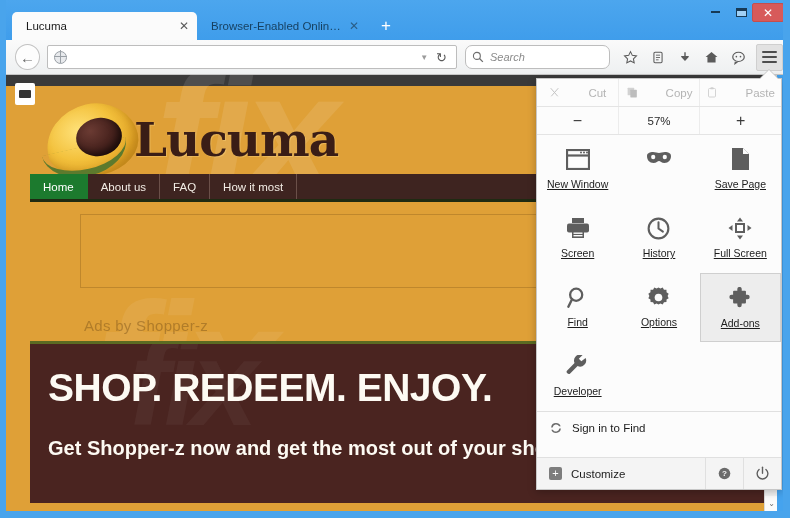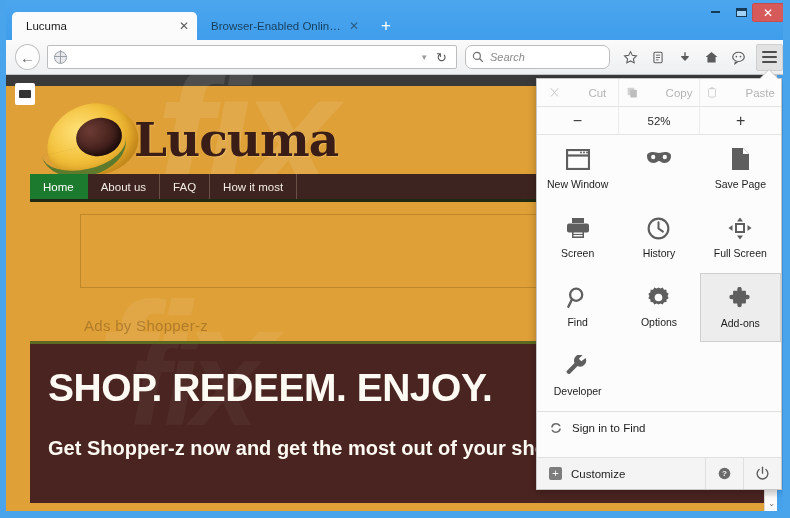--- a/index.html
+++ b/index.html
@@ -269,20 +269,21 @@
   .gcell{
     width:81.33px; height:69px;
     display:flex; flex-direction:column; align-items:center; justify-content:flex-start;
     padding-top:10px; cursor:default; position:relative;
   }
   .gcell.hl{ background:#ededed; border:1px solid #cfcfcf; }
   .gicon{ height:28px; display:flex; align-items:center; justify-content:center; color:#5e5e5e; }
   .glabel{
     margin-top:5px; font-size:10.5px; color:#1d1d1d; text-align:center; line-height:1.18;
     padding:0 3px;
+    text-decoration:underline;
   }
 
   #sync-row{
     height:33px; display:flex; align-items:center; padding-left:12px; gap:9px;
     border-top:1px solid #e0e0e0; background:#fcfcfc;
     font-size:11.5px; color:#1d1d1d;
   }
   #bottom-row{
     height:32px; display:flex; align-items:center; padding-left:12px; gap:9px;
     border-top:1px solid #e0e0e0; background:#f4f4f4;
@@ -450,21 +451,21 @@
           <rect x="9" y="1.6" width="6" height="4" rx="1" fill="#cfcfcf"></rect>
         </svg>
         <span>Paste</span>
       </div>
     </div>
 
     <div id="zoom-row">
       <div class="zoom-cell">
         <span class="zoom-sign">−</span>
       </div>
-      <div class="zoom-cell">52%</div>
+      <div class="zoom-cell">57%</div>
       <div class="zoom-cell">
         <span class="zoom-sign">+</span>
       </div>
     </div>
 
     <div id="grid">
 
       <div class="gcell">
         <span class="gicon">
           <svg width="24" height="21" viewBox="0 0 24 21">

